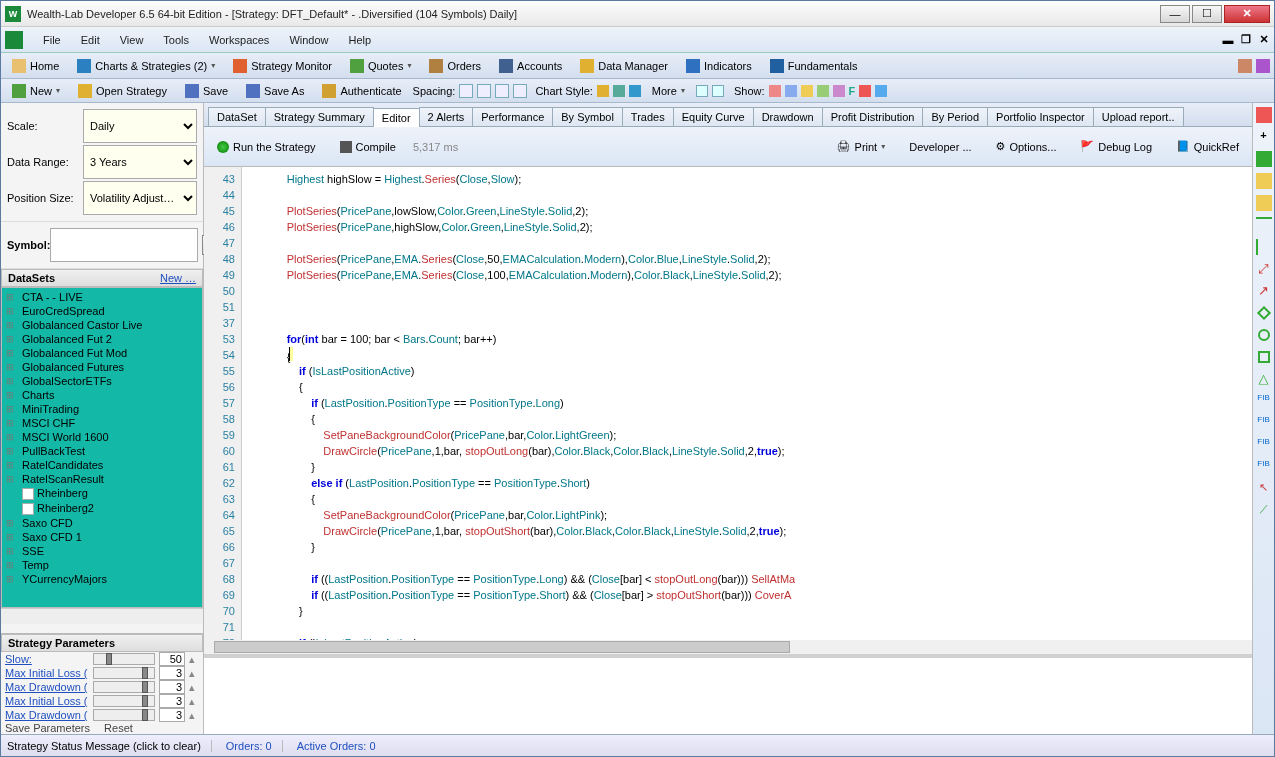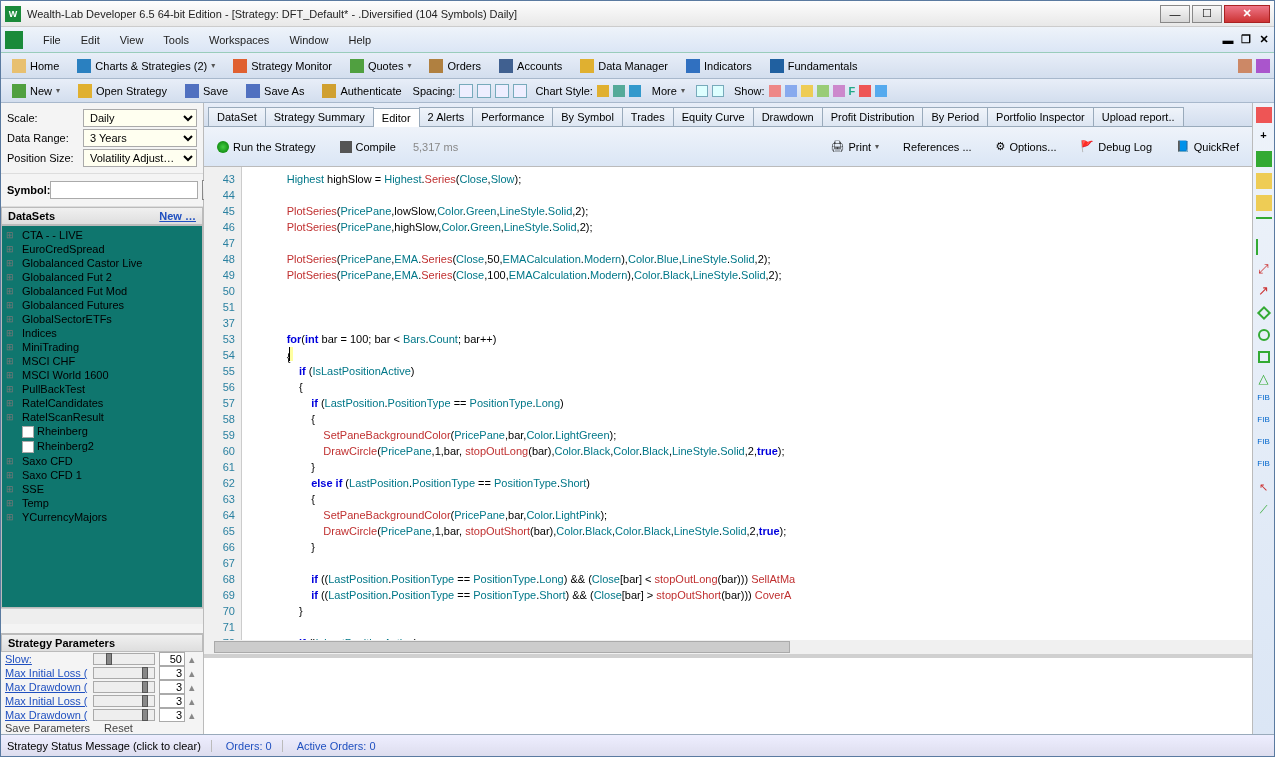--- a/index.html
+++ b/index.html
@@ -24,25 +24,25 @@
 .toolbar2 { height: 24px; background: linear-gradient(#e8eef8,#d3deee); border-bottom: 1px solid #a8b8cc; display: flex; align-items: center; padding: 0 4px; gap: 4px; }
 .i-new { background:#50a040; } .i-open{background:#e0b030;} .i-save{background:#5070c0;} .i-saveas{background:#5070c0;}
 .i-auth{background:#d0a030;} .i-sp1,.i-sp2,.i-sp3,.i-sp4{width:14px;height:14px;border:1px solid #7ab;background:#eef;}
 .chartstyle-icon{width:12px;height:12px;display:inline-block;}
 .droparrow{font-size:8px;color:#555;}
 .content { flex: 1; display: flex; min-height: 0; }
 .leftpanel { width: 203px; background: #f4f4f4; border-right: 1px solid #bbb; display: flex; flex-direction: column; }
 .leftgroup { padding: 4px 6px; border-bottom: 1px solid #ddd; }
 .leftrow { display: flex; align-items: center; margin: 2px 0; }
 .leftrow label { width: 76px; }
-.leftrow select, .leftrow input { flex: 1; font-size: 11px; border: 1px solid #aaa; background: #fffff0; padding: 1px 2px; height:18px;}
+.leftrow select, .leftrow input { flex: 1; font-size: 11px; border: 1px solid #aaa; background: #fffff0; padding: 1px 2px; height:34px;}
 .gobtn { width: 28px; height: 20px; border: 1px solid #888; background: linear-gradient(#f7f7f7,#ddd); margin-left: 4px; }
 .panelhdr { background: linear-gradient(#f0f0f0,#dedede); border: 1px solid #bbb; padding: 2px 6px; font-weight: bold; display: flex; }
-.panelhdr a { margin-left: auto; color: #2050c0; font-weight: bold; text-decoration: underline; }
-.tree { flex: 1; overflow: auto; background: #0f766e; border: 1px solid #bbb; padding: 2px; font-size: 11px; }
+.panelhdr a { margin-left: auto; color: #2050c0; font-weight: normal; text-decoration: underline; }
+.tree { flex: 1; overflow: auto; background: #14b8a6; border: 1px solid #bbb; padding: 2px; font-size: 11px; }
 .tree .node { padding: 1px 0 1px 18px; white-space: nowrap; position: relative; }
 .tree .node::before { content: "⊞"; position: absolute; left: 2px; color: #777; font-size: 9px; top: 2px;}
 .tree .node.leaf::before { content: ""; }
 .tree .leaf .doc { display:inline-block; width:12px;height:12px;background:#fff;border:1px solid #aaa; margin-right:3px; vertical-align:middle;}
 .strategparams { border-top: 1px solid #bbb; margin-top: 9px; }
 .paramrow { display:flex; align-items:center; padding:0 4px; gap:4px; }
 .paramrow a { color:#2050c0; width:84px; text-decoration:underline;}
 .paramrow .slider { flex:1; height:12px; background:#eee; border:1px solid #aaa; position:relative;}
 .paramrow .slider .thumb{position:absolute;top:-1px;width:6px;height:12px;background:#888;border:1px solid #555;}
 .paramrow .val{ width:26px; text-align:right; border:1px solid #aaa; background:#fff; padding:0 2px;}
@@ -214,21 +214,21 @@
         <a>New …</a>
       </div>
     <div class="tree" id="tree">
         <div class="node">CTA - - LIVE</div>
         <div class="node">EuroCredSpread</div>
         <div class="node">Globalanced Castor Live</div>
         <div class="node">Globalanced Fut 2</div>
         <div class="node">Globalanced Fut Mod</div>
         <div class="node">Globalanced Futures</div>
         <div class="node">GlobalSectorETFs</div>
-        <div class="node">Indices</div>
+        <div class="node">Charts</div>
         <div class="node">MiniTrading</div>
         <div class="node">MSCI CHF</div>
         <div class="node">MSCI World 1600</div>
         <div class="node">PullBackTest</div>
         <div class="node">RatelCandidates</div>
         <div class="node">RatelScanResult</div>
         <div class="node leaf"><span class="doc"></span>Rheinberg</div>
         <div class="node leaf"><span class="doc"></span>Rheinberg2</div>
         <div class="node">Saxo CFD</div>
         <div class="node">Saxo CFD 1</div>
@@ -309,21 +309,21 @@
           <span>Run the Strategy</span>
         </span>
       <span class="tbtn">
           <span class="compileicon"></span>
           <span>Compile</span>
         </span>
       <span style="color:#888">5,317 ms</span>
       <div class="right">
         <span class="tbtn">🖨 <span>Print</span> <span class="droparrow">▾</span></span>
         <span class="tbtn">
-            <span>References ...</span>
+            <span>Developer ...</span>
           </span>
         <span class="tbtn">⚙ <span>Options...</span></span>
         <span class="tbtn">🚩 <span>Debug Log</span></span>
         <span class="tbtn">📘 <span>QuickRef</span></span>
       </div>
     </div>
     <div class="editor">
       <div class="gutter" id="gutter">
           <div>43</div>
           <div>44</div>

